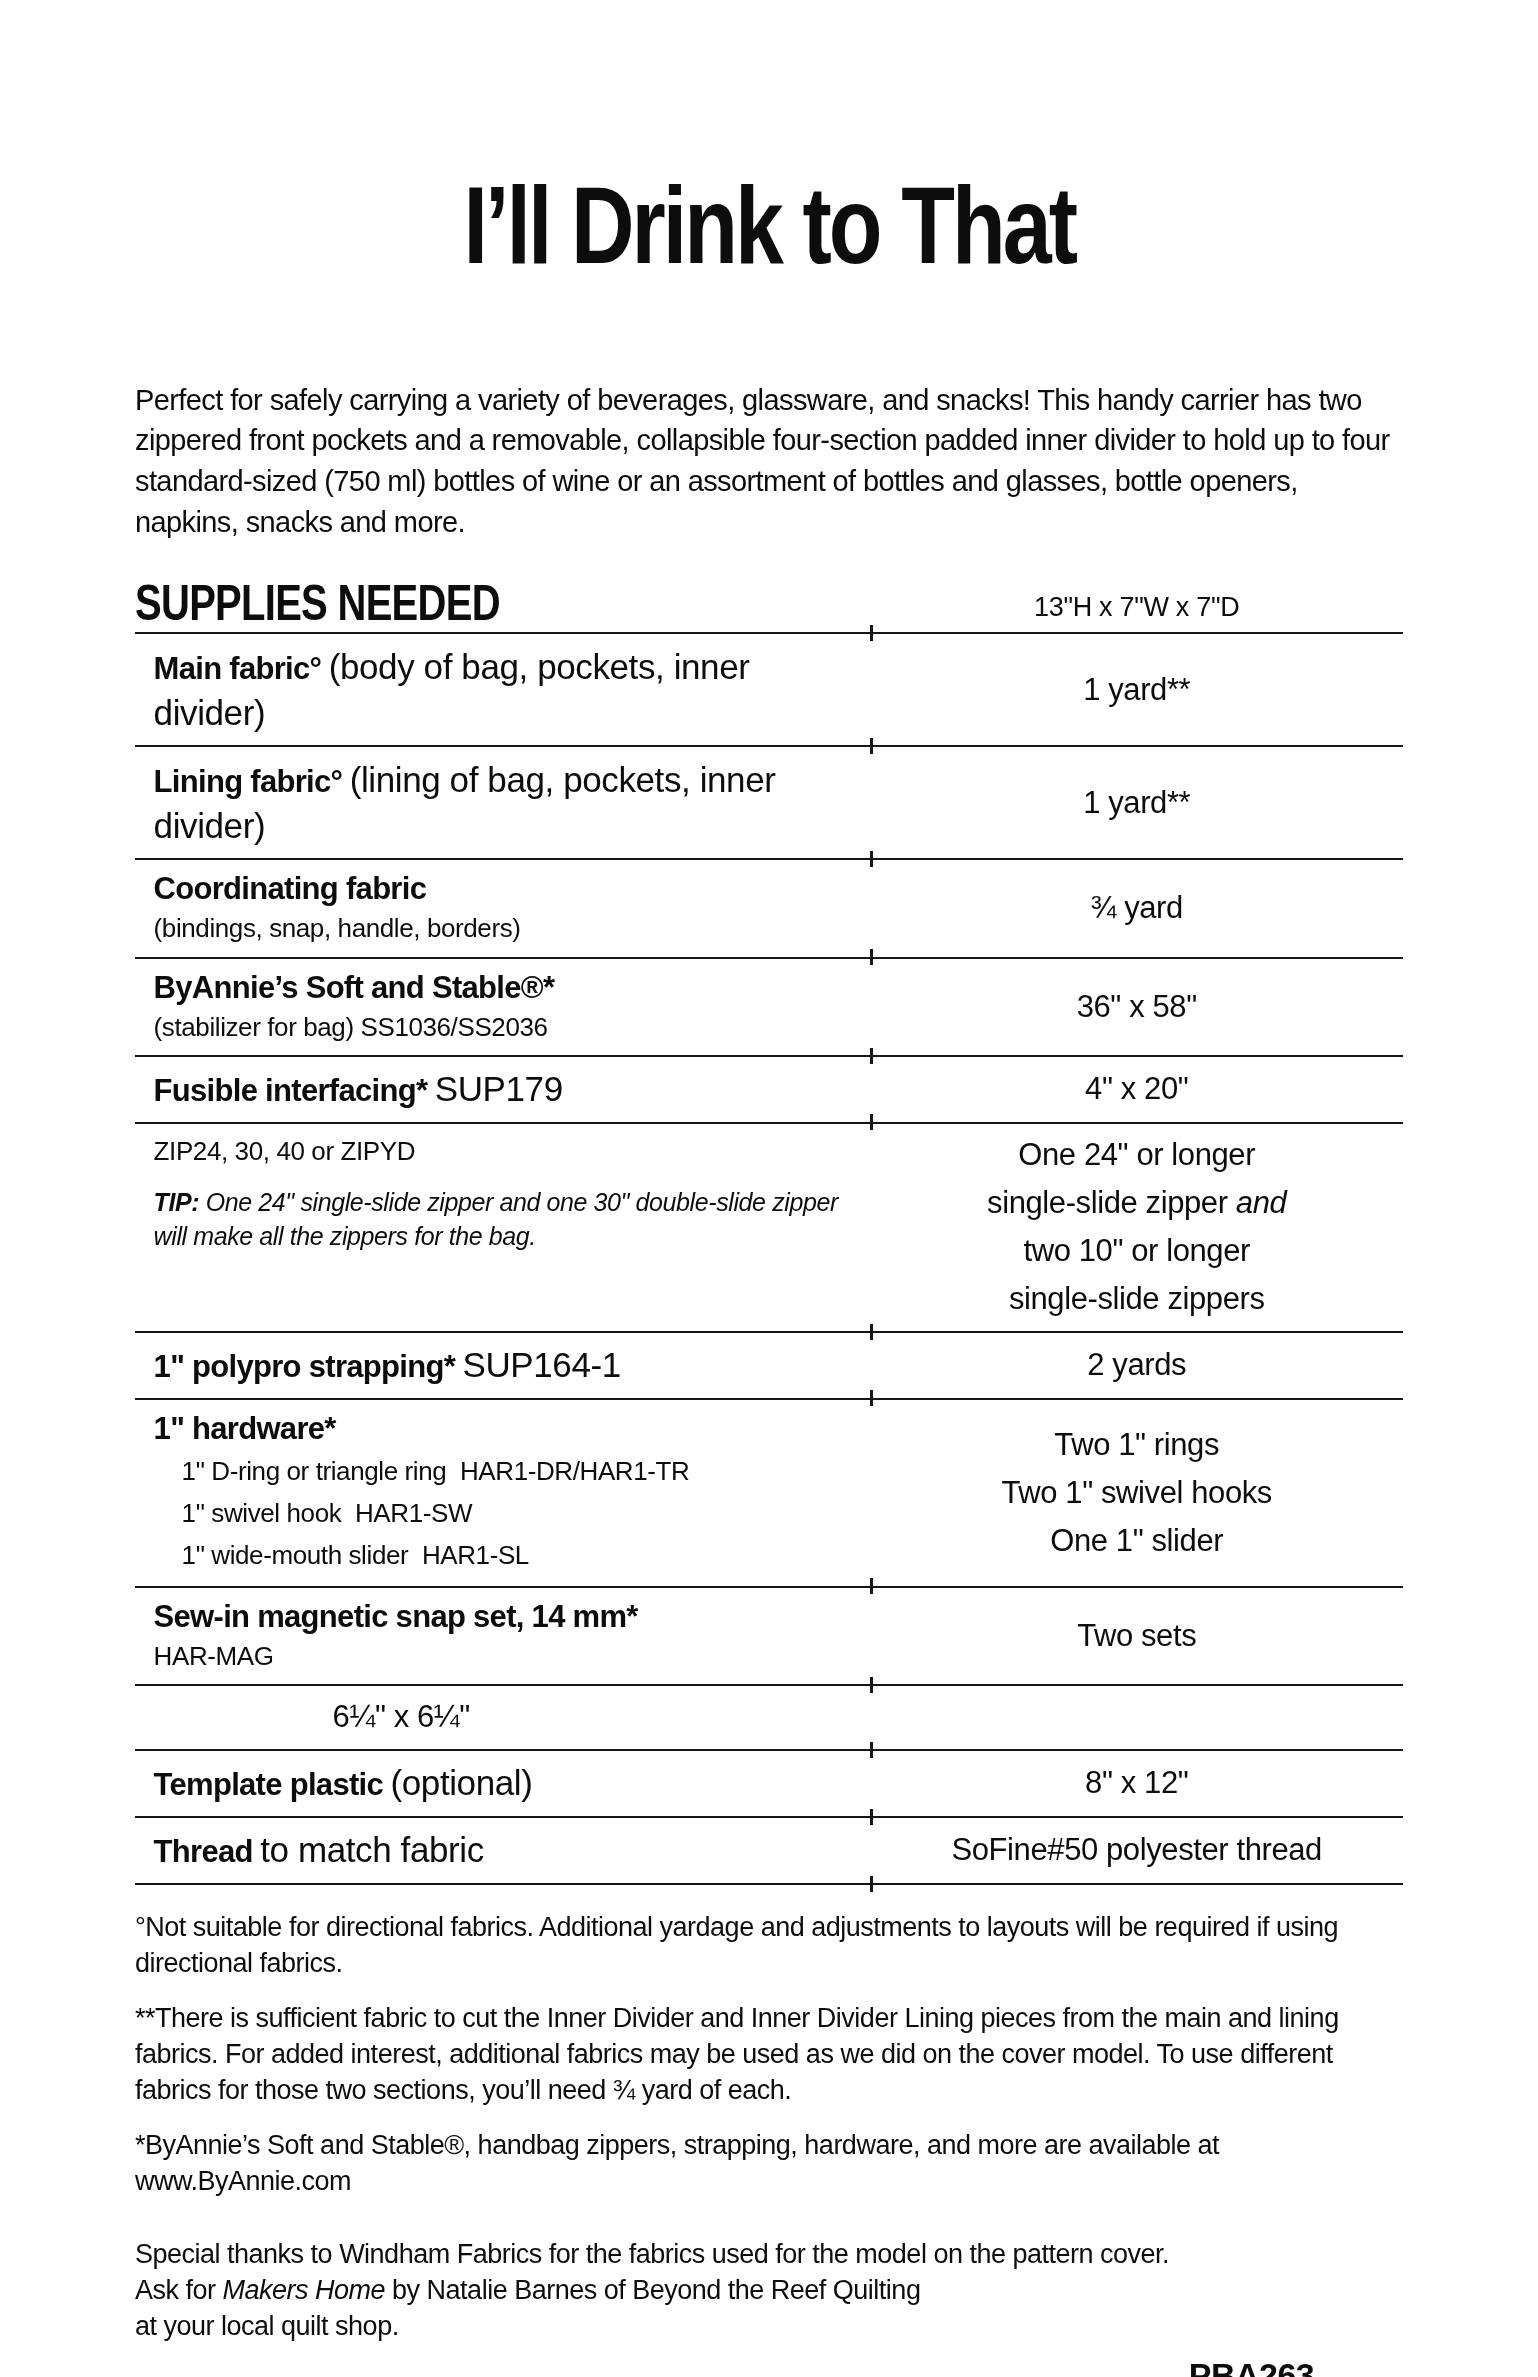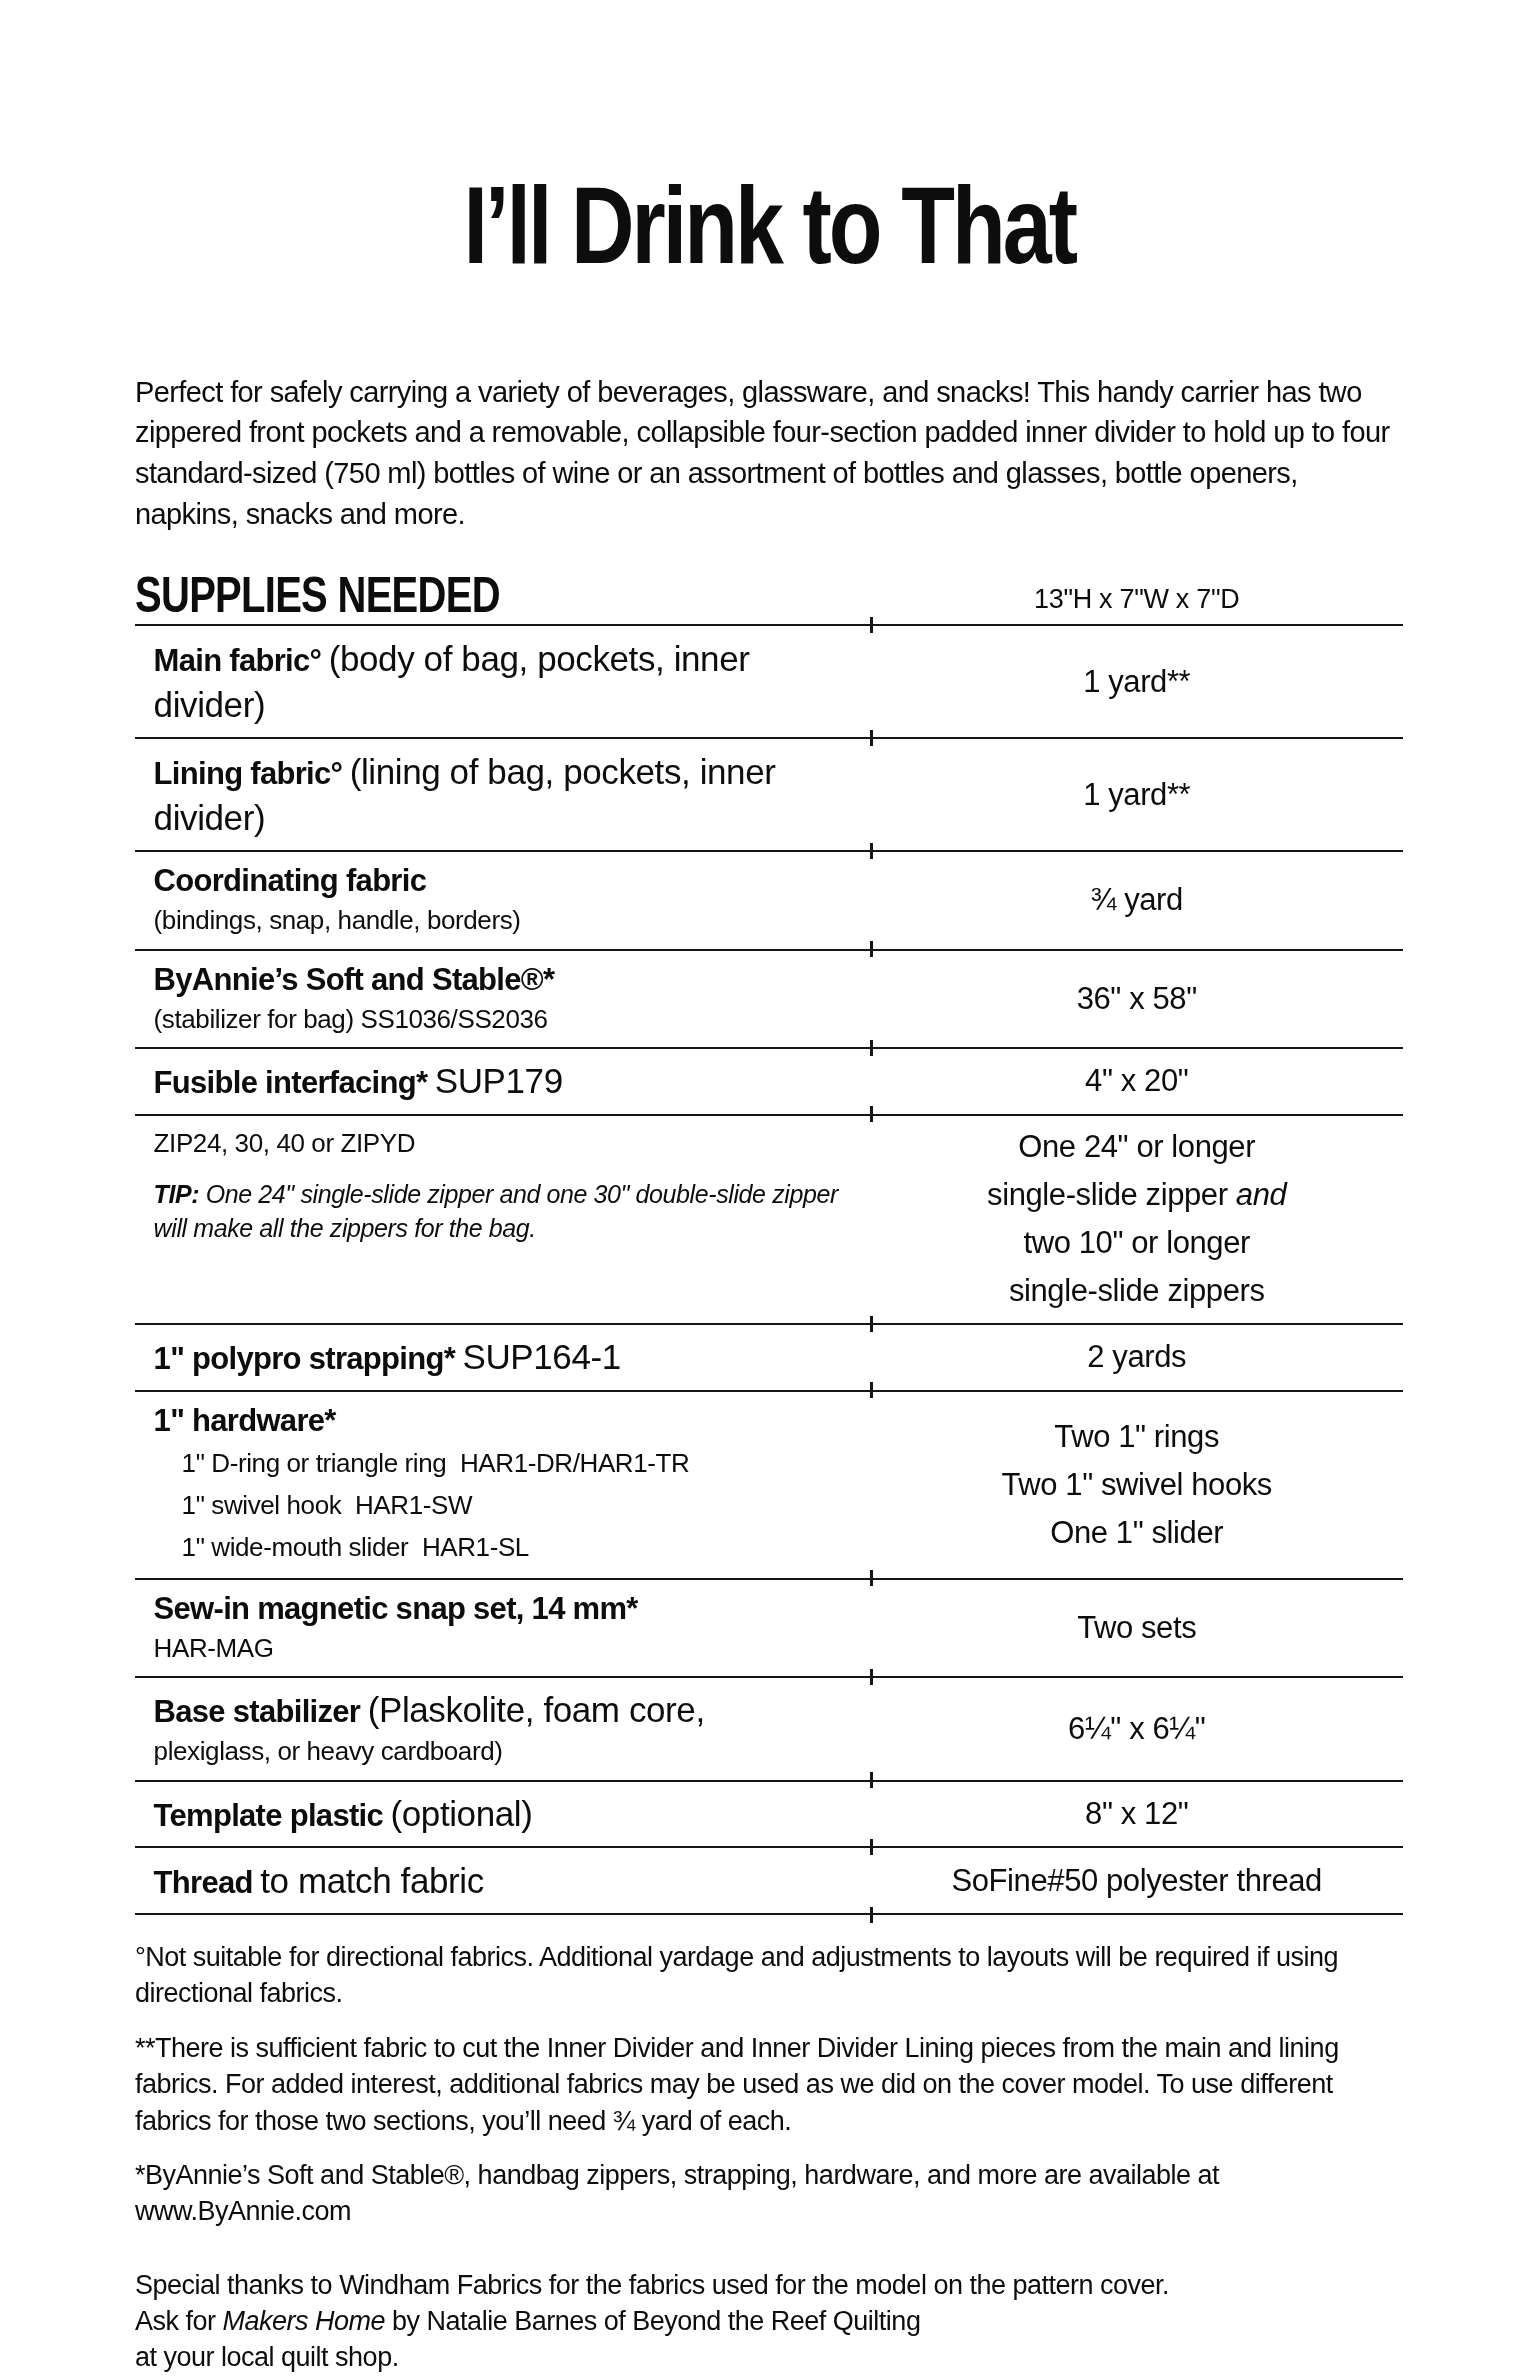--- a/index.html
+++ b/index.html
@@ -21,21 +21,21 @@
     font-size:110px;
     font-weight:bold;
     letter-spacing:-3.7px;
     line-height:1.05;
     transform:scaleX(0.80);
     transform-origin:center;
     white-space:nowrap;
   }
   
   .desc{
-    margin:16px 0 0 0;
+    margin:24px 0 0 0;
     font-size:29px;
     line-height:1.40;
     letter-spacing:-0.6px;
   }
   
   .sup-head{ position:relative; margin-top:32px; height:58px; }
   .sup-title{
     display:inline-block;
     font-size:50px;
     font-weight:bold;
@@ -279,24 +279,20 @@
       <div class="cell-l">
         <div class="nline"><span class="cname">Sew-in magnetic snap set, 14 mm*</span></div>
         <div class="csub">HAR-MAG</div>
       </div>
       <div class="cell-r">
           <span class="cval">Two sets</span>
         </div>
     </div>
 
     <div class="trow">
-      <div class="cell-l">
-        <div class="nline"><span class="cname">Base stabilizer</span><span class="cnote">(Plaskolite, foam core,</span></div>
-        <div class="csub">plexiglass, or heavy cardboard)</div>
-      </div>
       <div class="cell-r">
           <span class="cval">6¼" x 6¼"</span>
         </div>
     </div>
 
     <div class="trow">
       <div class="cell-l">
           <div class="nline"><span class="cname">Template plastic</span><span class="cnote">(optional)</span></div>
         </div>
       <div class="cell-r">

